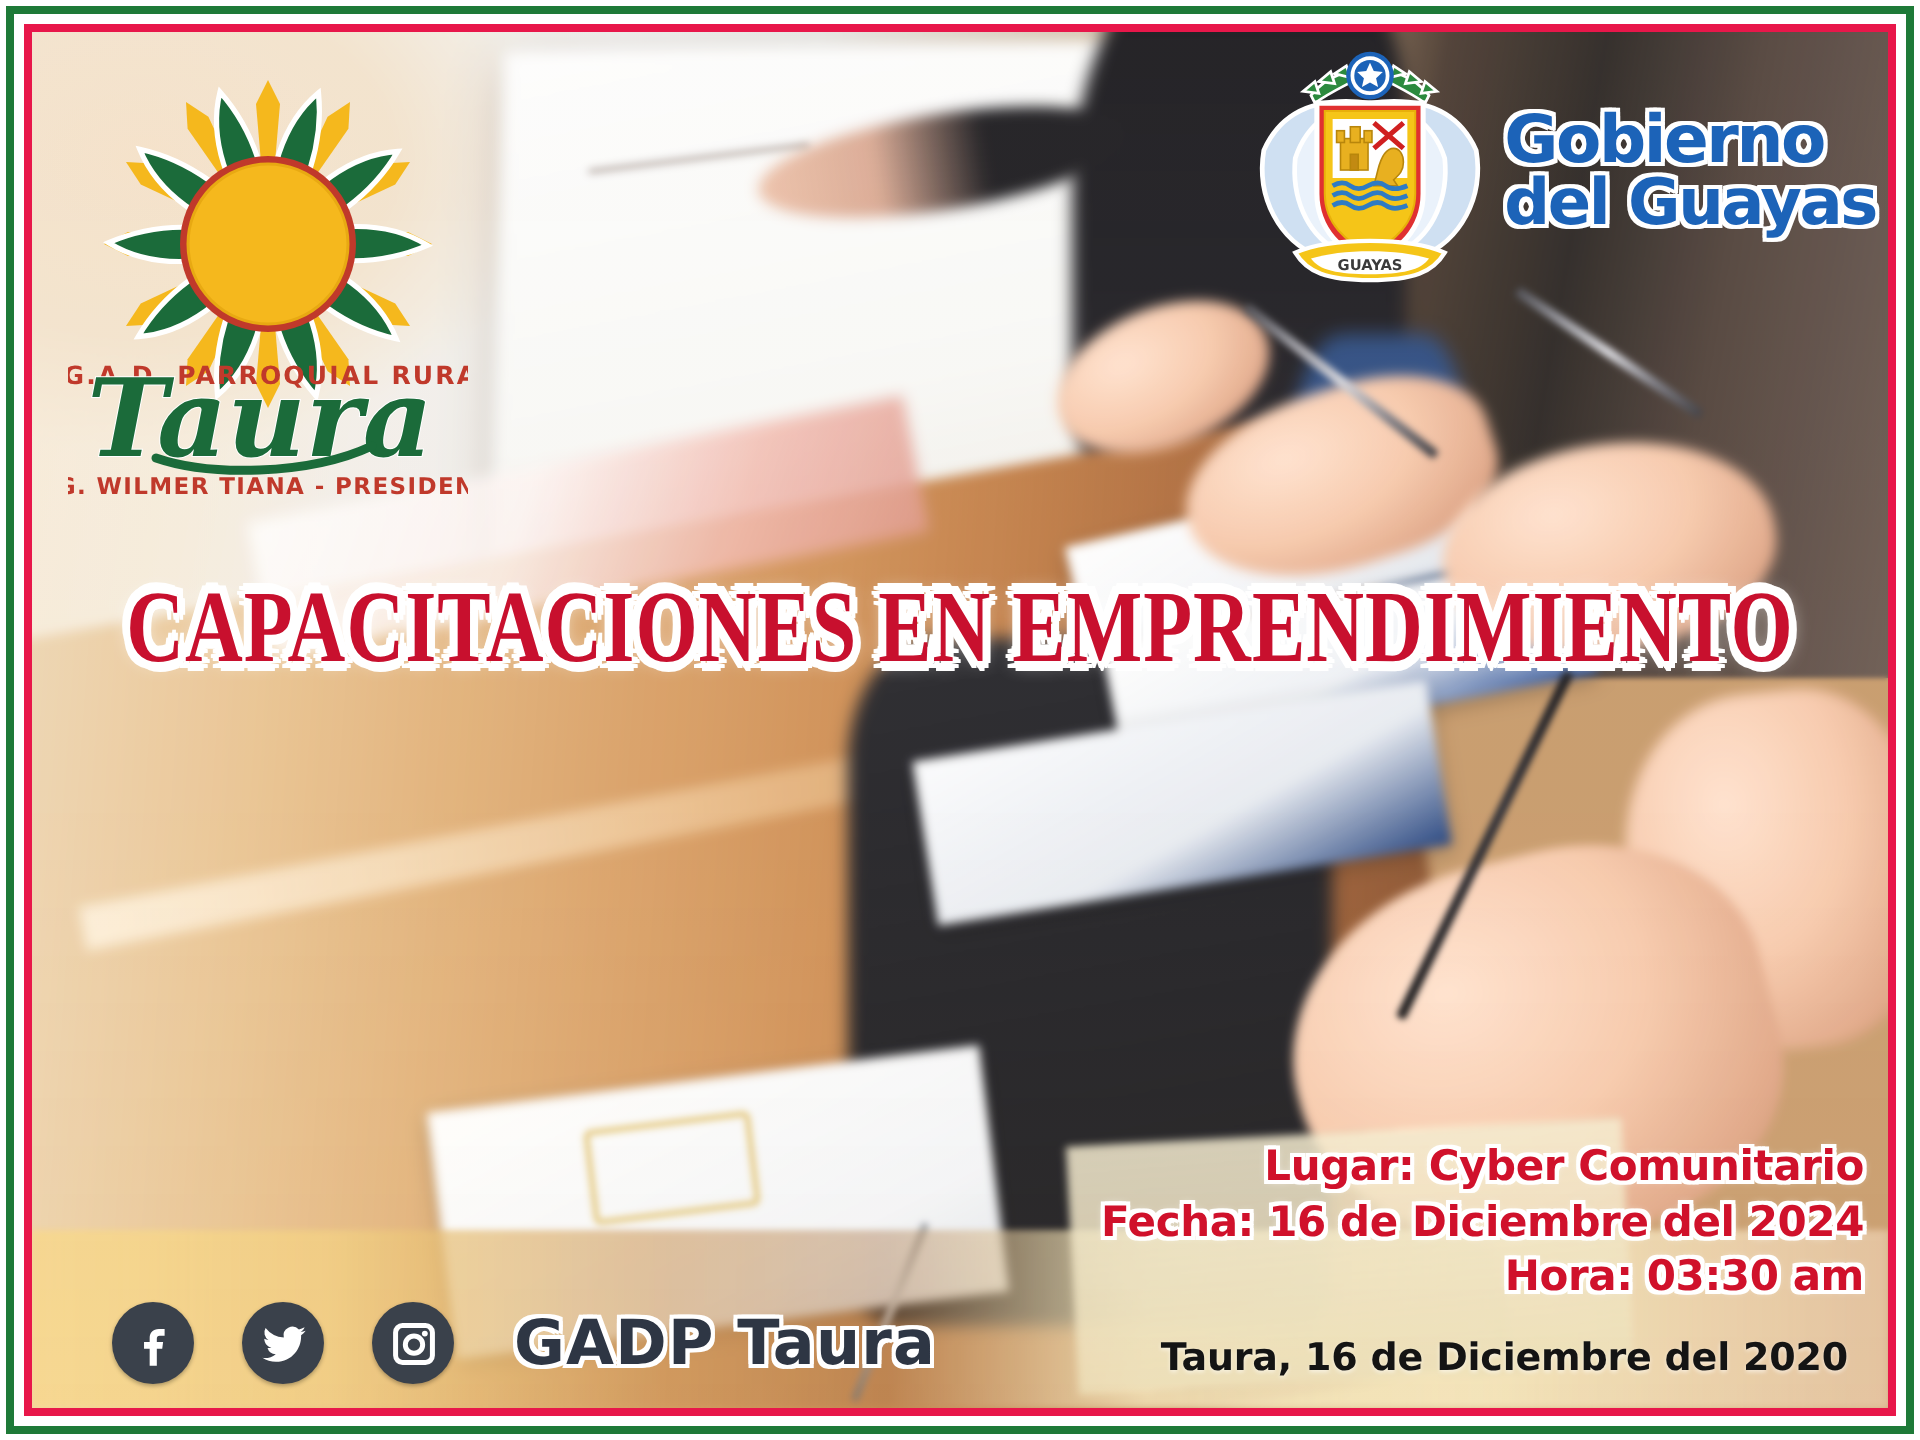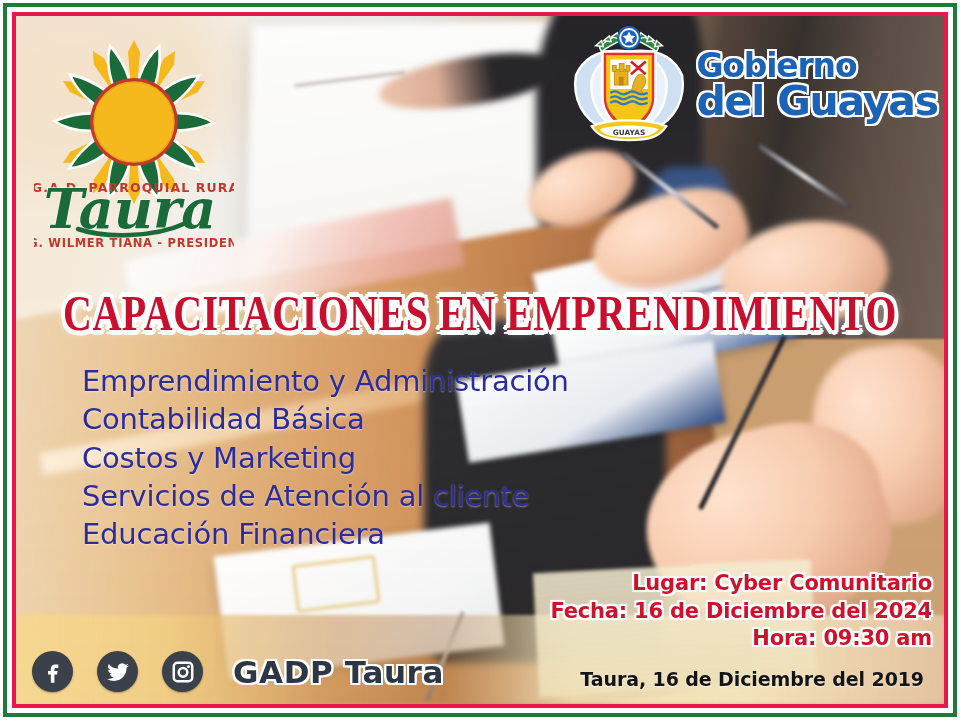--- a/index.html
+++ b/index.html
@@ -244,21 +244,21 @@
     color: #1C63B8;
     line-height: .92;
     letter-spacing: -1.2px;
     -webkit-text-stroke: 3px #ffffff;
     paint-order: stroke fill;
     text-shadow:
       2px 0 0 #fff, -2px 0 0 #fff, 0 2px 0 #fff, 0 -2px 0 #fff,
       2px 2px 0 #fff, -2px -2px 0 #fff, 2px -2px 0 #fff, -2px 2px 0 #fff;
   }
   .guayas-word .l1 { font-size: 33px; display: block; }
-  .guayas-word .l2 { font-size: 41px; display: block; margin-top: 2px; }
+  .guayas-word .l2 { font-size: 32px; display: block; margin-top: 2px; }
 
   
   .main-title {
     position: absolute;
     left: 0; right: 0; top: 283px;
     text-align: center;
     z-index: 25;
     font-family: "Liberation Serif", "DejaVu Serif", serif;
     font-weight: bold;
     font-size: 40px;
@@ -307,21 +307,21 @@
     letter-spacing: -.2px;
     text-shadow:
       2px 0 0 #fff, -2px 0 0 #fff, 0 2px 0 #fff, 0 -2px 0 #fff,
       2px 2px 0 #fff, -2px -2px 0 #fff, 2px -2px 0 #fff, -2px 2px 0 #fff,
       0 0 5px rgba(255,255,255,.9);
   }
 
   
   .social-bar {
     position: absolute;
-    left: 32px; bottom: 28px;
+    left: 56px; bottom: 28px;
     display: flex; align-items: center; gap: 24px;
     z-index: 26;
   }
   .social-icon {
     width: 41px; height: 41px; border-radius: 50%;
     background: #3A414B;
     display: flex; align-items: center; justify-content: center;
     box-shadow: 0 1px 2px rgba(0,0,0,.3);
   }
   .social-icon svg { width: 26px; height: 26px; display: block; }
@@ -497,32 +497,25 @@
       </svg>
     </div>
     <div class="guayas-word">
       <span class="l1">Gobierno</span>
       <span class="l2">del Guayas</span>
     </div>
   </div>
 
   <div class="main-title">CAPACITACIONES EN EMPRENDIMIENTO</div>
 
-  <ul class="course-list">
-    <li>Emprendimiento y Administración</li>
-    <li>Contabilidad Básica</li>
-    <li>Costos y Marketing</li>
-    <li>Servicios de Atención al cliente</li>
-    <li>Educación Financiera</li>
-  </ul>
 
   <div class="event-details">
     <div>Lugar: Cyber Comunitario</div>
     <div>Fecha: 16 de Diciembre del 2024</div>
-    <div>Hora: 09:30 am</div>
+    <div>Hora: 03:30 am</div>
   </div>
 
   <div class="social-bar">
     <span class="social-icon">
       <svg viewBox="0 0 24 24" xmlns="http://www.w3.org/2000/svg">
         <path fill="#ffffff" d="M14.6 8.2h2.3V5.1h-2.7c-2.6 0-4.2 1.6-4.2 4.1v1.9H7.4v3.1H10V22h3.3v-7.8h2.5l.4-3.1h-2.9V9.6c0-.9.4-1.4 1.3-1.4z"></path>
       </svg>
     </span>
     <span class="social-icon">
       <svg viewBox="0 0 24 24" xmlns="http://www.w3.org/2000/svg">
@@ -532,17 +525,17 @@
     <span class="social-icon">
       <svg viewBox="0 0 24 24" xmlns="http://www.w3.org/2000/svg">
         <rect x="3.5" y="3.5" width="17" height="17" rx="3.2" ry="3.2" fill="none" stroke="#ffffff" stroke-width="2.3"></rect>
         <circle cx="12" cy="12.3" r="4" fill="none" stroke="#ffffff" stroke-width="2.3"></circle>
         <circle cx="17" cy="7.2" r="1.35" fill="#ffffff"></circle>
       </svg>
     </span>
     <span class="social-handle">GADP Taura</span>
   </div>
 
-  <div class="dateline">Taura, 16 de Diciembre del 2019</div>
+  <div class="dateline">Taura, 16 de Diciembre del 2020</div>
 
   <div class="frame-green"></div>
   <div class="frame-red"></div>
 </div>
 
 </body></html>

